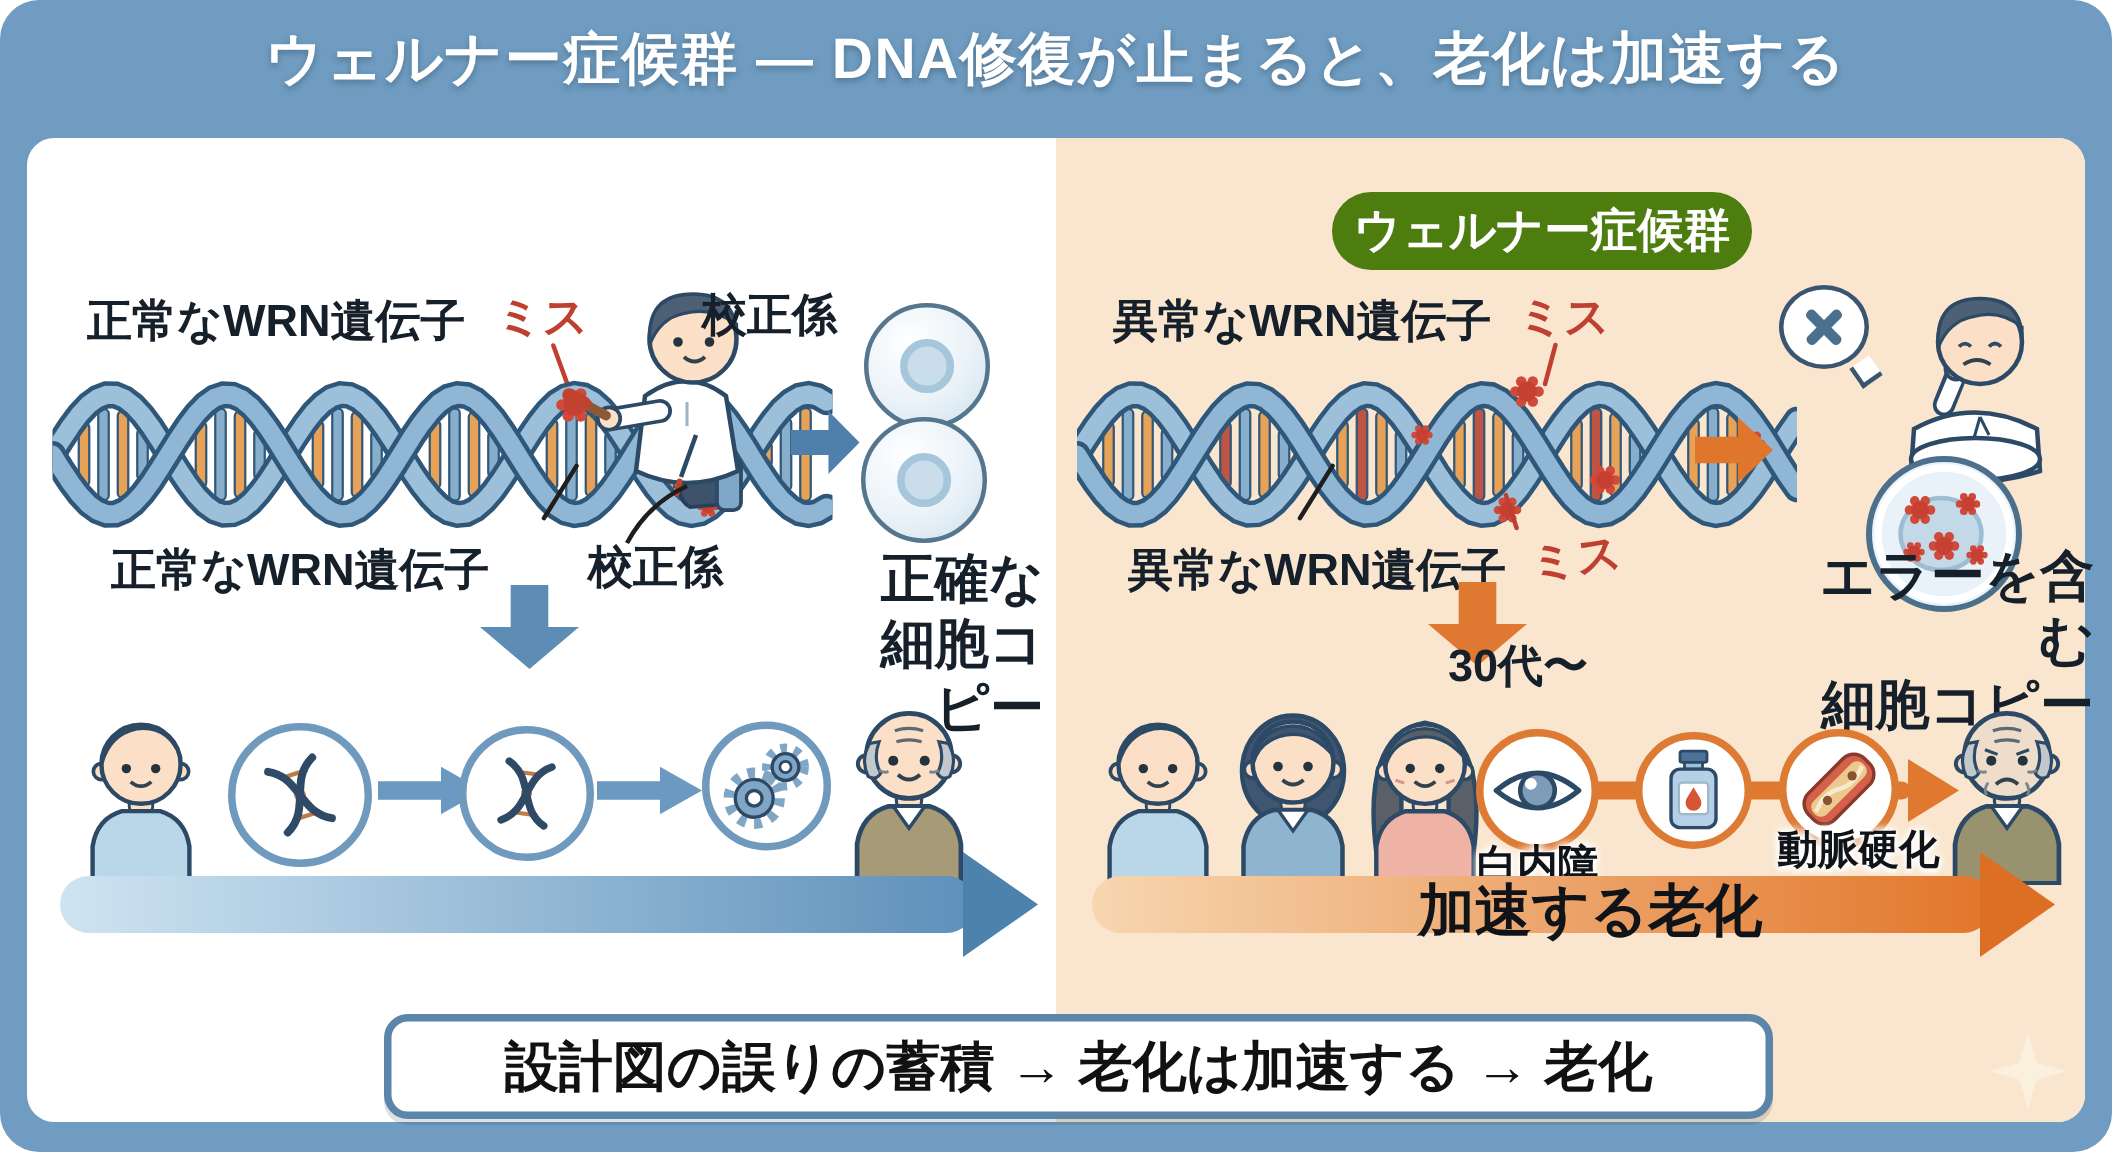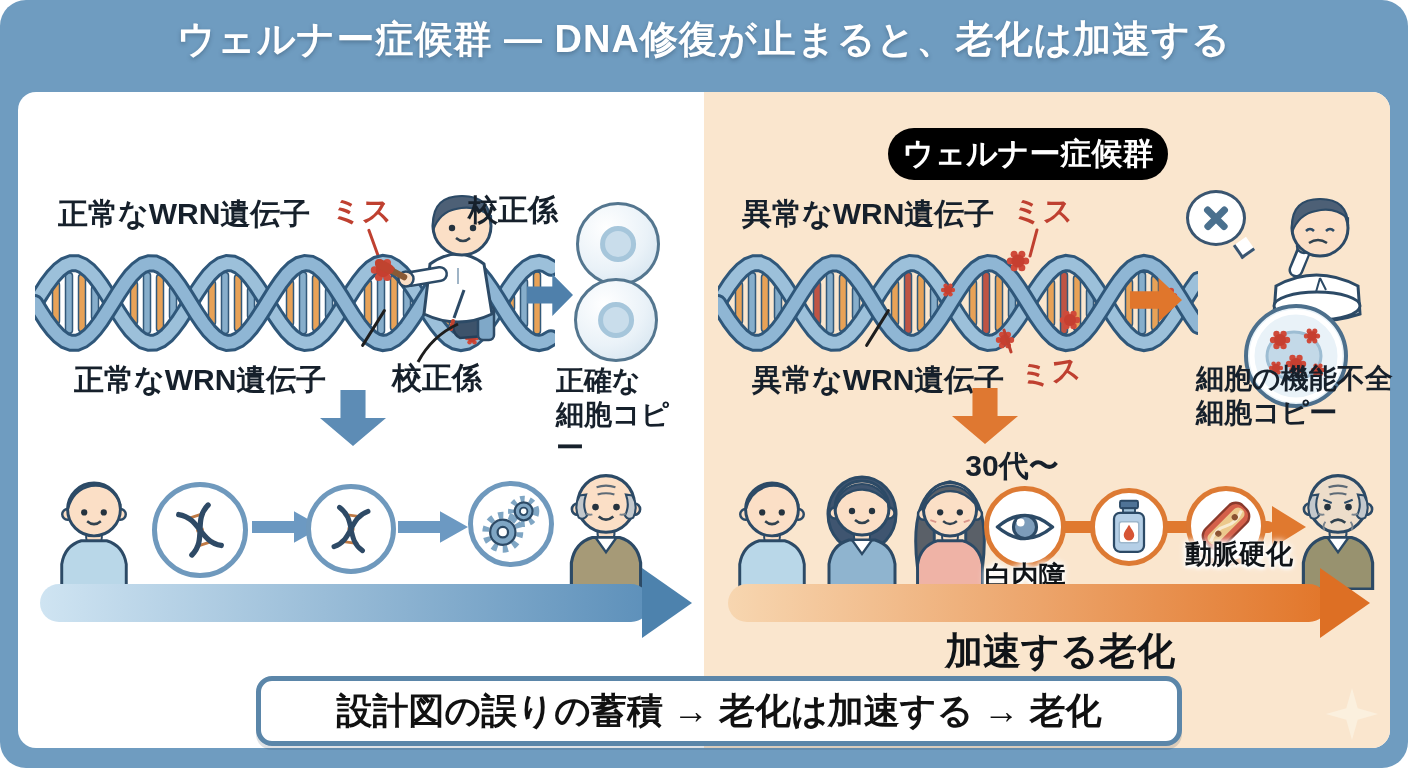--- a/index.html
+++ b/index.html
@@ -6,24 +6,24 @@
   body{font-family:"Liberation Sans","DejaVu Sans",sans-serif;}
   .stage{position:relative;width:1408px;height:768px;background:#6f9cc0;border-radius:26px;overflow:hidden;}
   .abs{position:absolute;}
   .title{left:0;top:14px;width:100%;text-align:center;font-size:38px;font-weight:800;color:#ffffff;
          letter-spacing:1px;white-space:nowrap;text-shadow:0 2px 4px rgba(30,50,70,.35);}
   .content{left:18px;top:92px;width:1372px;height:656px;background:#ffffff;border-radius:18px;overflow:hidden;}
   .peach{position:absolute;left:50%;top:0;width:50%;height:100%;background:#fae6ce;}
   .badge{display:flex;align-items:center;justify-content:center;color:#fff;font-weight:800;font-size:31px;
          border-radius:27px;white-space:nowrap;}
   .badge-blue{background:#3e7ba6;}
-  .badge-orange{background:#000000;}
+  .badge-orange{background:#4d7c0f;}
   .lbl{font-weight:800;color:#16202b;white-space:nowrap;font-size:30px;}
   .red{color:#bf4030;}
-  .twoLine{font-weight:800;color:#16202b;font-size:28px;line-height:1.2;text-align:left;}
+  .twoLine{font-weight:800;color:#16202b;font-size:36px;line-height:1.2;text-align:right;}
   .pointer{width:3px;background:#1e1e1e;border-radius:2px;}
   .redline{width:3px;background:#bf4030;border-radius:2px;}
   .blockarrow-right{clip-path:polygon(0 30%,55% 30%,55% 0,100% 50%,55% 100%,55% 70%,0 70%);}
   .blockarrow-down{clip-path:polygon(31% 0,69% 0,69% 50%,100% 50%,50% 100%,0 50%,31% 50%);}
   .miniarrow{background:#6c99c2;clip-path:polygon(0 33%,60% 33%,60% 6%,100% 50%,60% 94%,60% 67%,0 67%);}
   .circ{border-radius:50%;background:#fff;box-sizing:border-box;display:flex;align-items:center;justify-content:center;}
   .tl-circle{border:5px solid #6f99bd;}
   .dz-circle{border:5px solid #dd7a33;}
   .cell{border-radius:50%;border:3px solid #54768f;box-sizing:border-box;position:absolute;
         background:radial-gradient(circle at 35% 30%,#ffffff 0%,#eaf2f8 55%,#cfe0ed 100%);}
@@ -362,26 +362,26 @@
       <circle cx="36" cy="70" r="4.199999999999999" fill="#c63f30"></circle>
     </svg>
 
   <div class="abs pointer" style="left:876px;top:306px;height:44px;transform:rotate(32deg);"></div>
   <div class="abs lbl" style="left:752px;top:360px;">異常なWRN遺伝子</div>
 
   <div class="abs redline" style="left:1006px;top:328px;height:26px;transform:rotate(-18deg);"></div>
   <div class="abs lbl red" style="left:1020px;top:352px;transform:rotate(-8deg);">ミス</div>
 
   <div class="abs twoLine" style="left:1196px;top:362px;width:200px;">
-    <div>細胞の機能不全</div>
+    <div>エラーを含む</div>
     <div>細胞コピー</div>
   </div>
 
   <div class="abs blockarrow-down" style="left:952px;top:388px;width:66px;height:56px;background:#df7831;"></div>
-  <div class="abs lbl" style="left:952px;top:446px;width:120px;text-align:center;">30代〜</div>
+  <div class="abs lbl" style="left:952px;top:424px;width:120px;text-align:center;">30代〜</div>
 
   <svg class="abs" id="p2" style="left:728px;top:470px;" width="88" height="120" viewBox="0 0 90 122">
       <circle cx="18" cy="45" r="5.5" fill="#fbdfc6" stroke="#2c4a66" stroke-width="2.5"></circle>
       <circle cx="72" cy="45" r="5.5" fill="#fbdfc6" stroke="#2c4a66" stroke-width="2.5"></circle>
       <rect x="37" y="58" width="16" height="16" rx="5" fill="#fbdfc6" stroke="#2c4a66" stroke-width="2"></rect>
       <path d="M12 121 L12 96 Q15 77 32 72 L58 72 Q75 77 78 96 L78 121 Z" fill="#b9d7e8" stroke="#2c4a66" stroke-width="3"></path>
       <circle cx="45" cy="40" r="27" fill="#fbdfc6" stroke="#2c4a66" stroke-width="3"></circle>
       <path d="M18 41 A27 27 0 0 1 72 41 L72 35 Q63 13 42 16 Q23 20 18 41 Z" fill="#55677c" stroke="#2c4a66" stroke-width="2.2"></path>
       <circle cx="35" cy="43" r="3.2" fill="#25333f"></circle>
       <circle cx="55" cy="43" r="3.2" fill="#25333f"></circle>
@@ -442,21 +442,21 @@
         <rect x="10" y="32" width="60" height="16" rx="7" fill="#ecc98c"></rect>
         <path d="M12 40 Q28 33 40 40 Q52 47 68 40" stroke="#f7ead0" stroke-width="4" fill="none"></path>
         <circle cx="26" cy="40" r="4" fill="#8a5230"></circle>
           <circle cx="56" cy="40" r="4" fill="#8a5230"></circle>
       </g>
     </svg>
   </div>
 
   <div class="abs dzlbl halo" style="left:972px;top:558px;width:106px;">白内障</div>
   <div class="abs dzlbl halo" style="left:1076px;top:584px;width:106px;">糖尿病</div>
-  <div class="abs dzlbl halo" style="left:1172px;top:536px;width:134px;">動脈硬化</div>
+  <div class="abs dzlbl halo" style="left:1172px;top:548px;width:134px;">動脈硬化</div>
 
   <svg class="abs" id="p6" style="left:1288px;top:462px;" width="100" height="128" viewBox="0 0 90 122">
       <circle cx="18" cy="45" r="5.5" fill="#edddca" stroke="#2c4a66" stroke-width="2.5"></circle>
       <circle cx="72" cy="45" r="5.5" fill="#edddca" stroke="#2c4a66" stroke-width="2.5"></circle>
       <rect x="37" y="58" width="16" height="16" rx="5" fill="#edddca" stroke="#2c4a66" stroke-width="2"></rect>
       <path d="M12 121 L12 96 Q15 77 32 72 L58 72 Q75 77 78 96 L78 121 Z" fill="#98926f" stroke="#2c4a66" stroke-width="3"></path>
       <path d="M35 72 L45 86 L55 72 Z" fill="#fff" stroke="#2c4a66" stroke-width="2.2"></path>
       <circle cx="45" cy="40" r="27" fill="#edddca" stroke="#2c4a66" stroke-width="3"></circle>
       <path d="M20 32 Q14 42 19 53 Q24 56 27 51 Q22 42 26 31 Z" fill="#c3c8cc" stroke="#2c4a66" stroke-width="2"></path>
       <path d="M70 32 Q76 42 71 53 Q66 56 63 51 Q68 42 64 31 Z" fill="#c3c8cc" stroke="#2c4a66" stroke-width="2"></path>
@@ -465,18 +465,18 @@
       <path d="M31 36 L39 39 M59 36 L51 39" stroke="#2c4a66" stroke-width="2" fill="none"></path>
       <circle cx="35" cy="43" r="3.2" fill="#25333f"></circle>
       <circle cx="55" cy="43" r="3.2" fill="#25333f"></circle>
       <path d="M26 49 q3 2 6 1 M64 49 q-3 2 -6 1" stroke="#7a848d" stroke-width="1.8" fill="none"></path>
       <path d="M38 58 Q45 52 52 58" stroke="#31424f" stroke-width="2.5" fill="none"></path>
       <path d="M33 57 q-3 4 -1 8 M57 57 q3 4 1 8" stroke="#7a848d" stroke-width="1.8" fill="none"></path>
     </svg>
 
   <div class="abs shaft-orange" style="left:728px;top:584px;width:600px;height:38px;"></div>
   <div class="abs head-orange" style="left:1320px;top:568px;"></div>
-  <div class="abs caption" style="left:900px;top:626px;width:320px;">加速する老化</div>
+  <div class="abs caption" style="left:900px;top:582px;width:320px;">加速する老化</div>
 
   <div class="abs footerbox">設計図の誤りの蓄積 → 老化は加速する → 老化</div>
   <div class="abs sparkle" style="left:1326px;top:688px;"></div>
 
 </div>
 
 </body></html>

